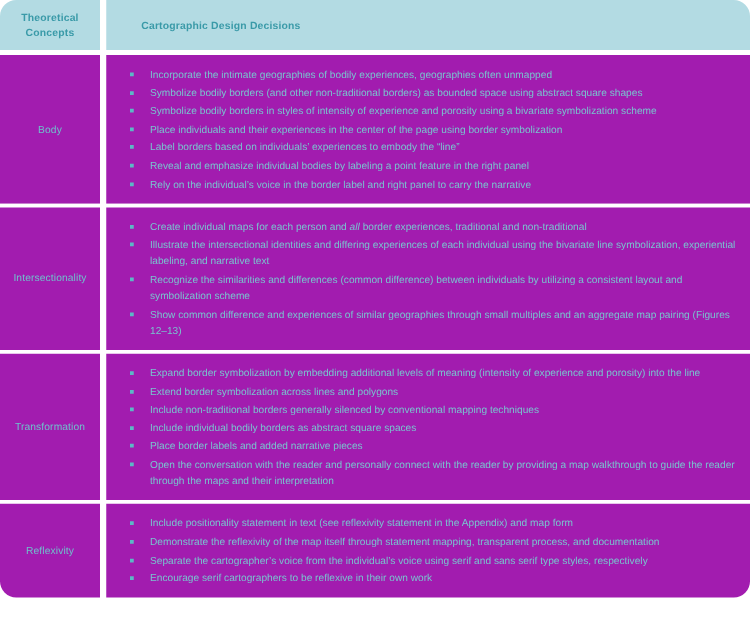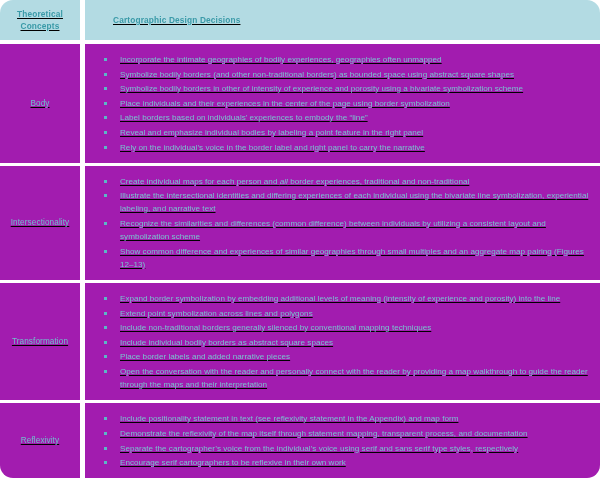--- a/index.html
+++ b/index.html
@@ -12,21 +12,20 @@
     height: 502px;
     font-family: "Liberation Sans", sans-serif;
     overflow: hidden;
   }
 
   .table-wrap {
     position: relative;
     width: 600px;
     height: 502px;
     box-sizing: border-box;
-    text-decoration: underline;
   }
 
   .table {
     width: 600px;
     border-collapse: separate;
     border-spacing: 0;
     table-layout: fixed;
   }
 
   
@@ -157,21 +156,21 @@
         <tr class="spacer-row">
           <td colspan="3"></td>
         </tr>
         <tr class="body-row">
           <td class="concept-cell">Body</td>
           <td class="cell-gap"></td>
           <td class="decisions-cell">
             <ul class="bullets">
               <li><span class="bullet-mark"></span><span>Incorporate the intimate geographies of bodily experiences, geographies often unmapped</span></li>
               <li><span class="bullet-mark"></span><span>Symbolize bodily borders (and other non-traditional borders) as bounded space using abstract square shapes</span></li>
-              <li><span class="bullet-mark"></span><span>Symbolize bodily borders in other of intensity of experience and porosity using a bivariate symbolization scheme</span></li>
+              <li><span class="bullet-mark"></span><span>Symbolize bodily borders in styles of intensity of experience and porosity using a bivariate symbolization scheme</span></li>
               <li><span class="bullet-mark"></span><span>Place individuals and their experiences in the center of the page using border symbolization</span></li>
               <li><span class="bullet-mark"></span><span>Label borders based on individuals’ experiences to embody the “line”</span></li>
               <li><span class="bullet-mark"></span><span>Reveal and emphasize individual bodies by labeling a point feature in the right panel</span></li>
               <li><span class="bullet-mark"></span><span>Rely on the individual’s voice in the border label and right panel to carry the narrative</span></li>
             </ul>
           </td>
         </tr>
         <tr class="divider-row">
           <td colspan="3"></td>
         </tr>
@@ -189,21 +188,21 @@
         </tr>
         <tr class="divider-row">
           <td colspan="3"></td>
         </tr>
         <tr class="body-row">
           <td class="concept-cell">Transformation</td>
           <td class="cell-gap"></td>
           <td class="decisions-cell">
             <ul class="bullets">
               <li><span class="bullet-mark"></span><span>Expand border symbolization by embedding additional levels of meaning (intensity of experience and porosity) into the line</span></li>
-              <li><span class="bullet-mark"></span><span>Extend point symbolization across lines and polygons</span></li>
+              <li><span class="bullet-mark"></span><span>Extend border symbolization across lines and polygons</span></li>
               <li><span class="bullet-mark"></span><span>Include non-traditional borders generally silenced by conventional mapping techniques</span></li>
               <li><span class="bullet-mark"></span><span>Include individual bodily borders as abstract square spaces</span></li>
               <li><span class="bullet-mark"></span><span>Place border labels and added narrative pieces</span></li>
               <li><span class="bullet-mark"></span><span>Open the conversation with the reader and personally connect with the reader by providing a map walkthrough to guide the reader through the maps and their interpretation</span></li>
             </ul>
           </td>
         </tr>
         <tr class="divider-row">
           <td colspan="3"></td>
         </tr>

